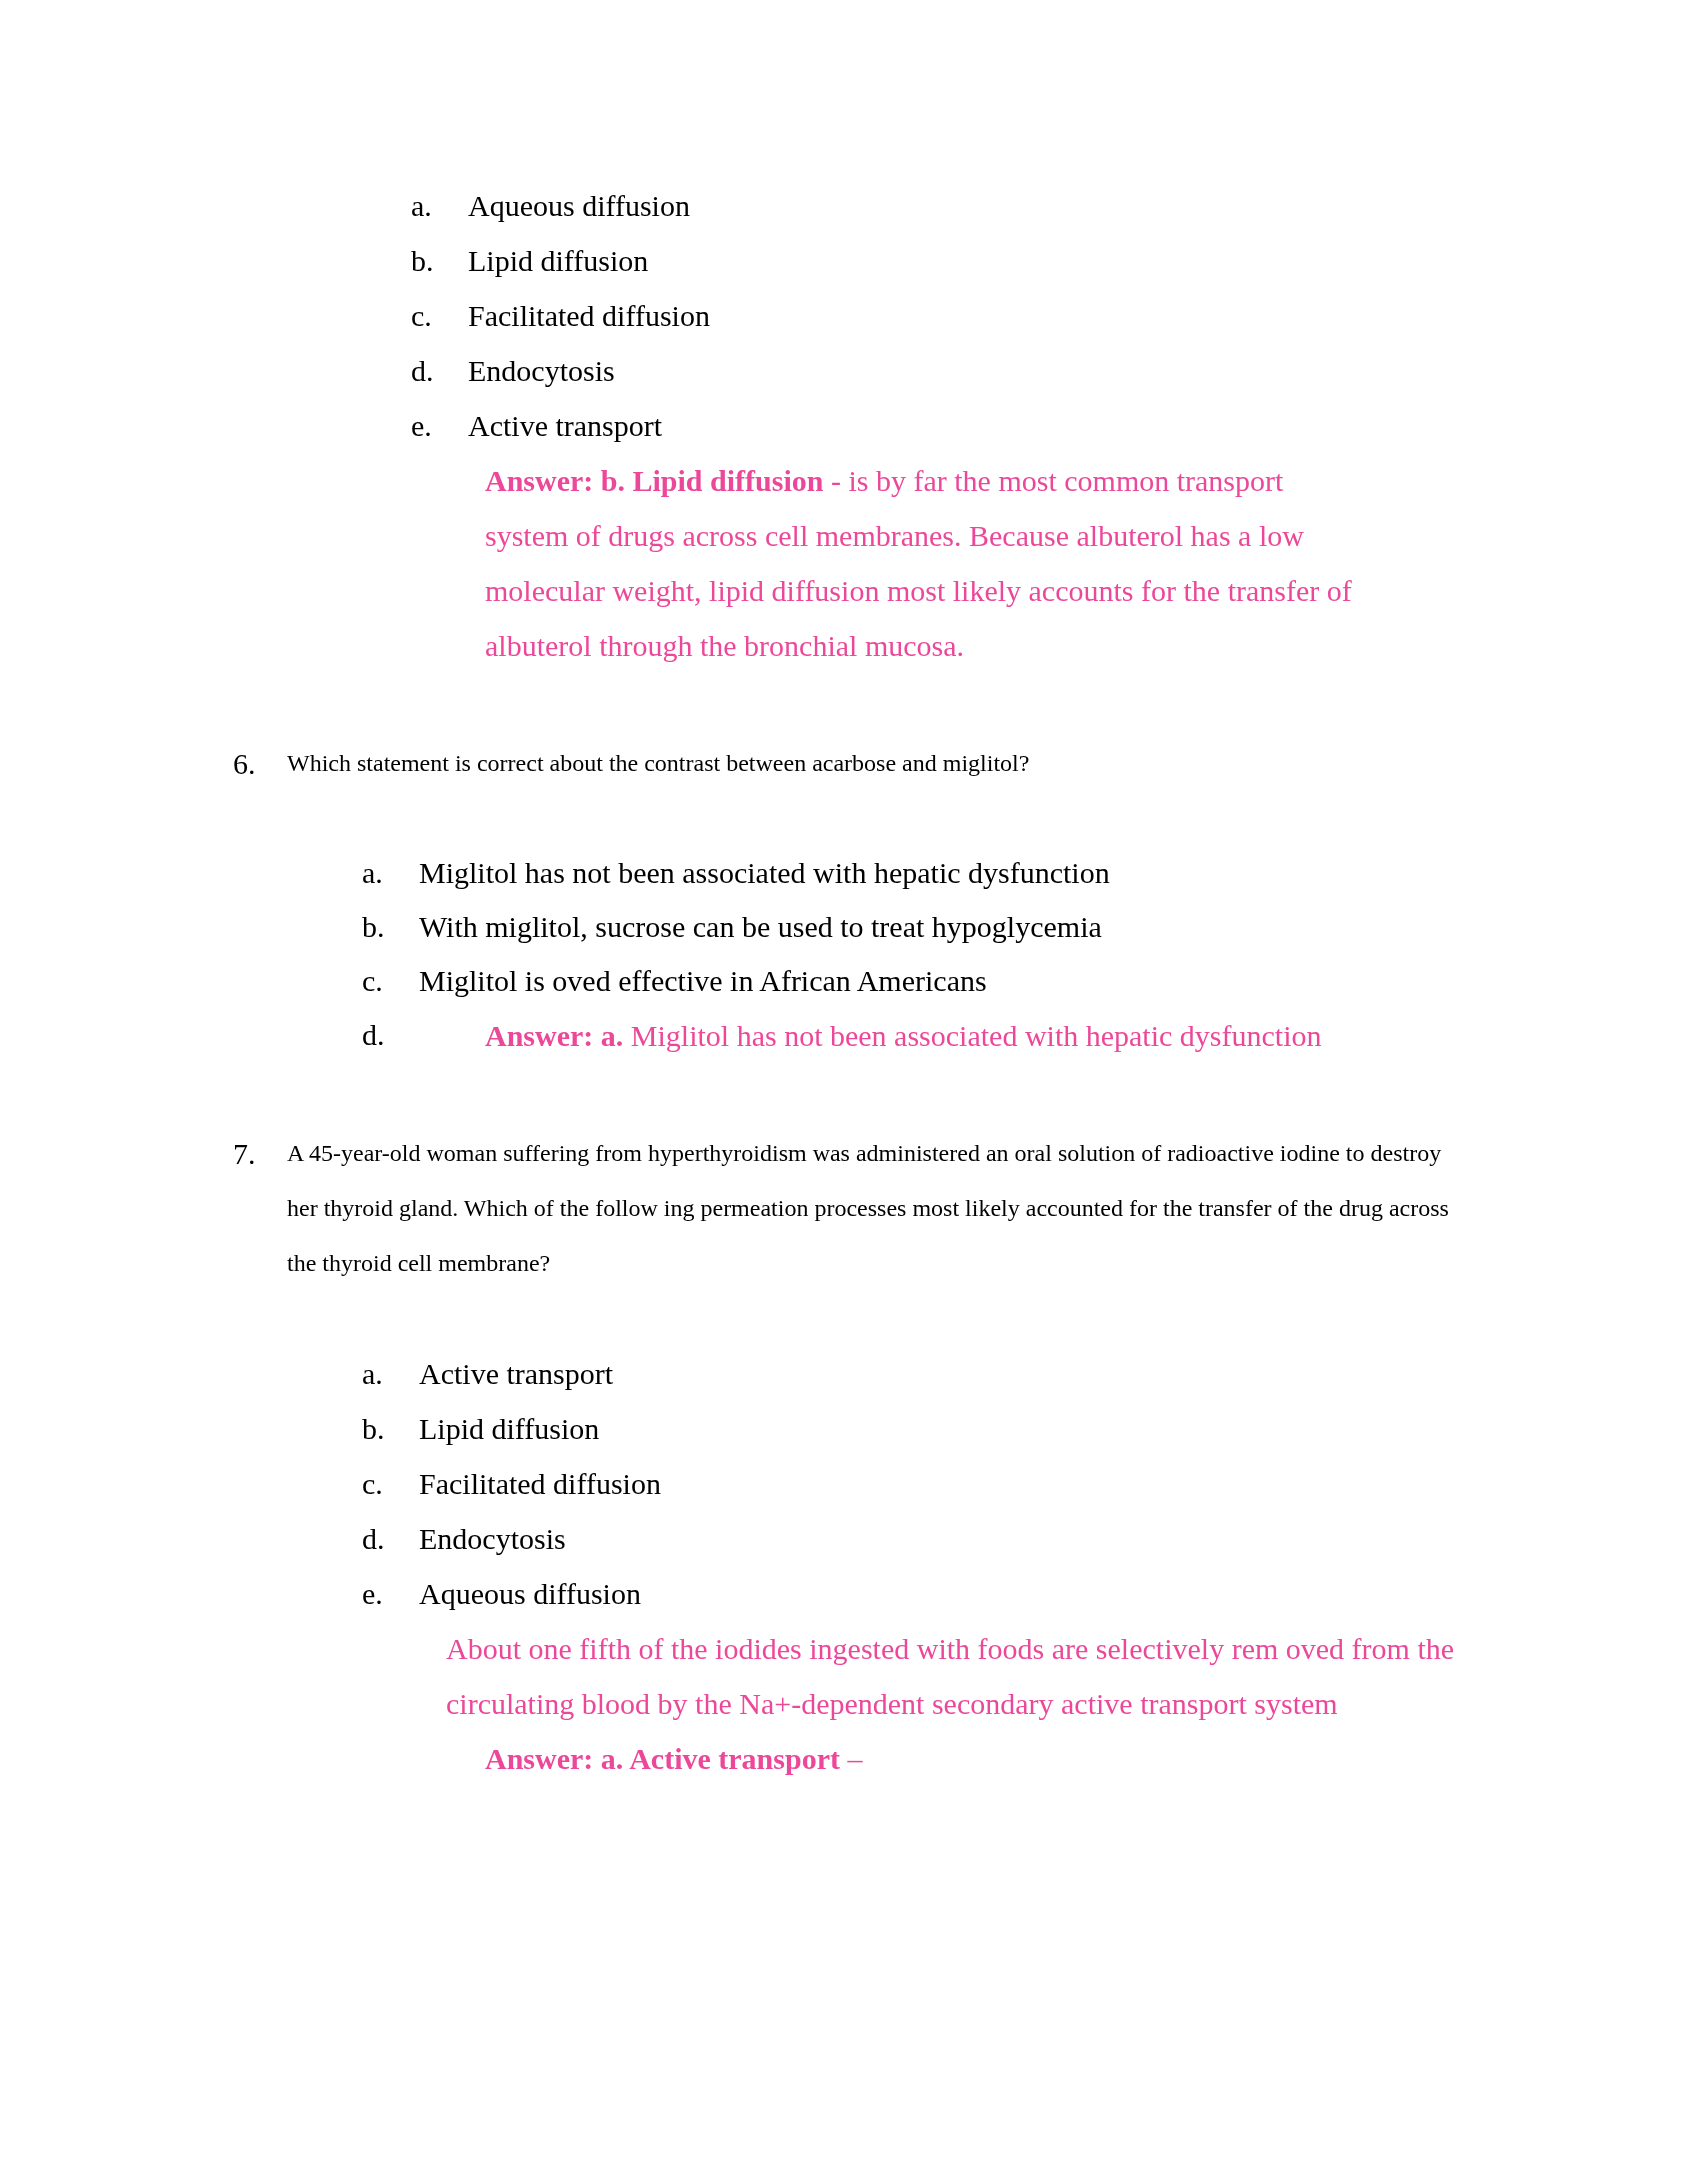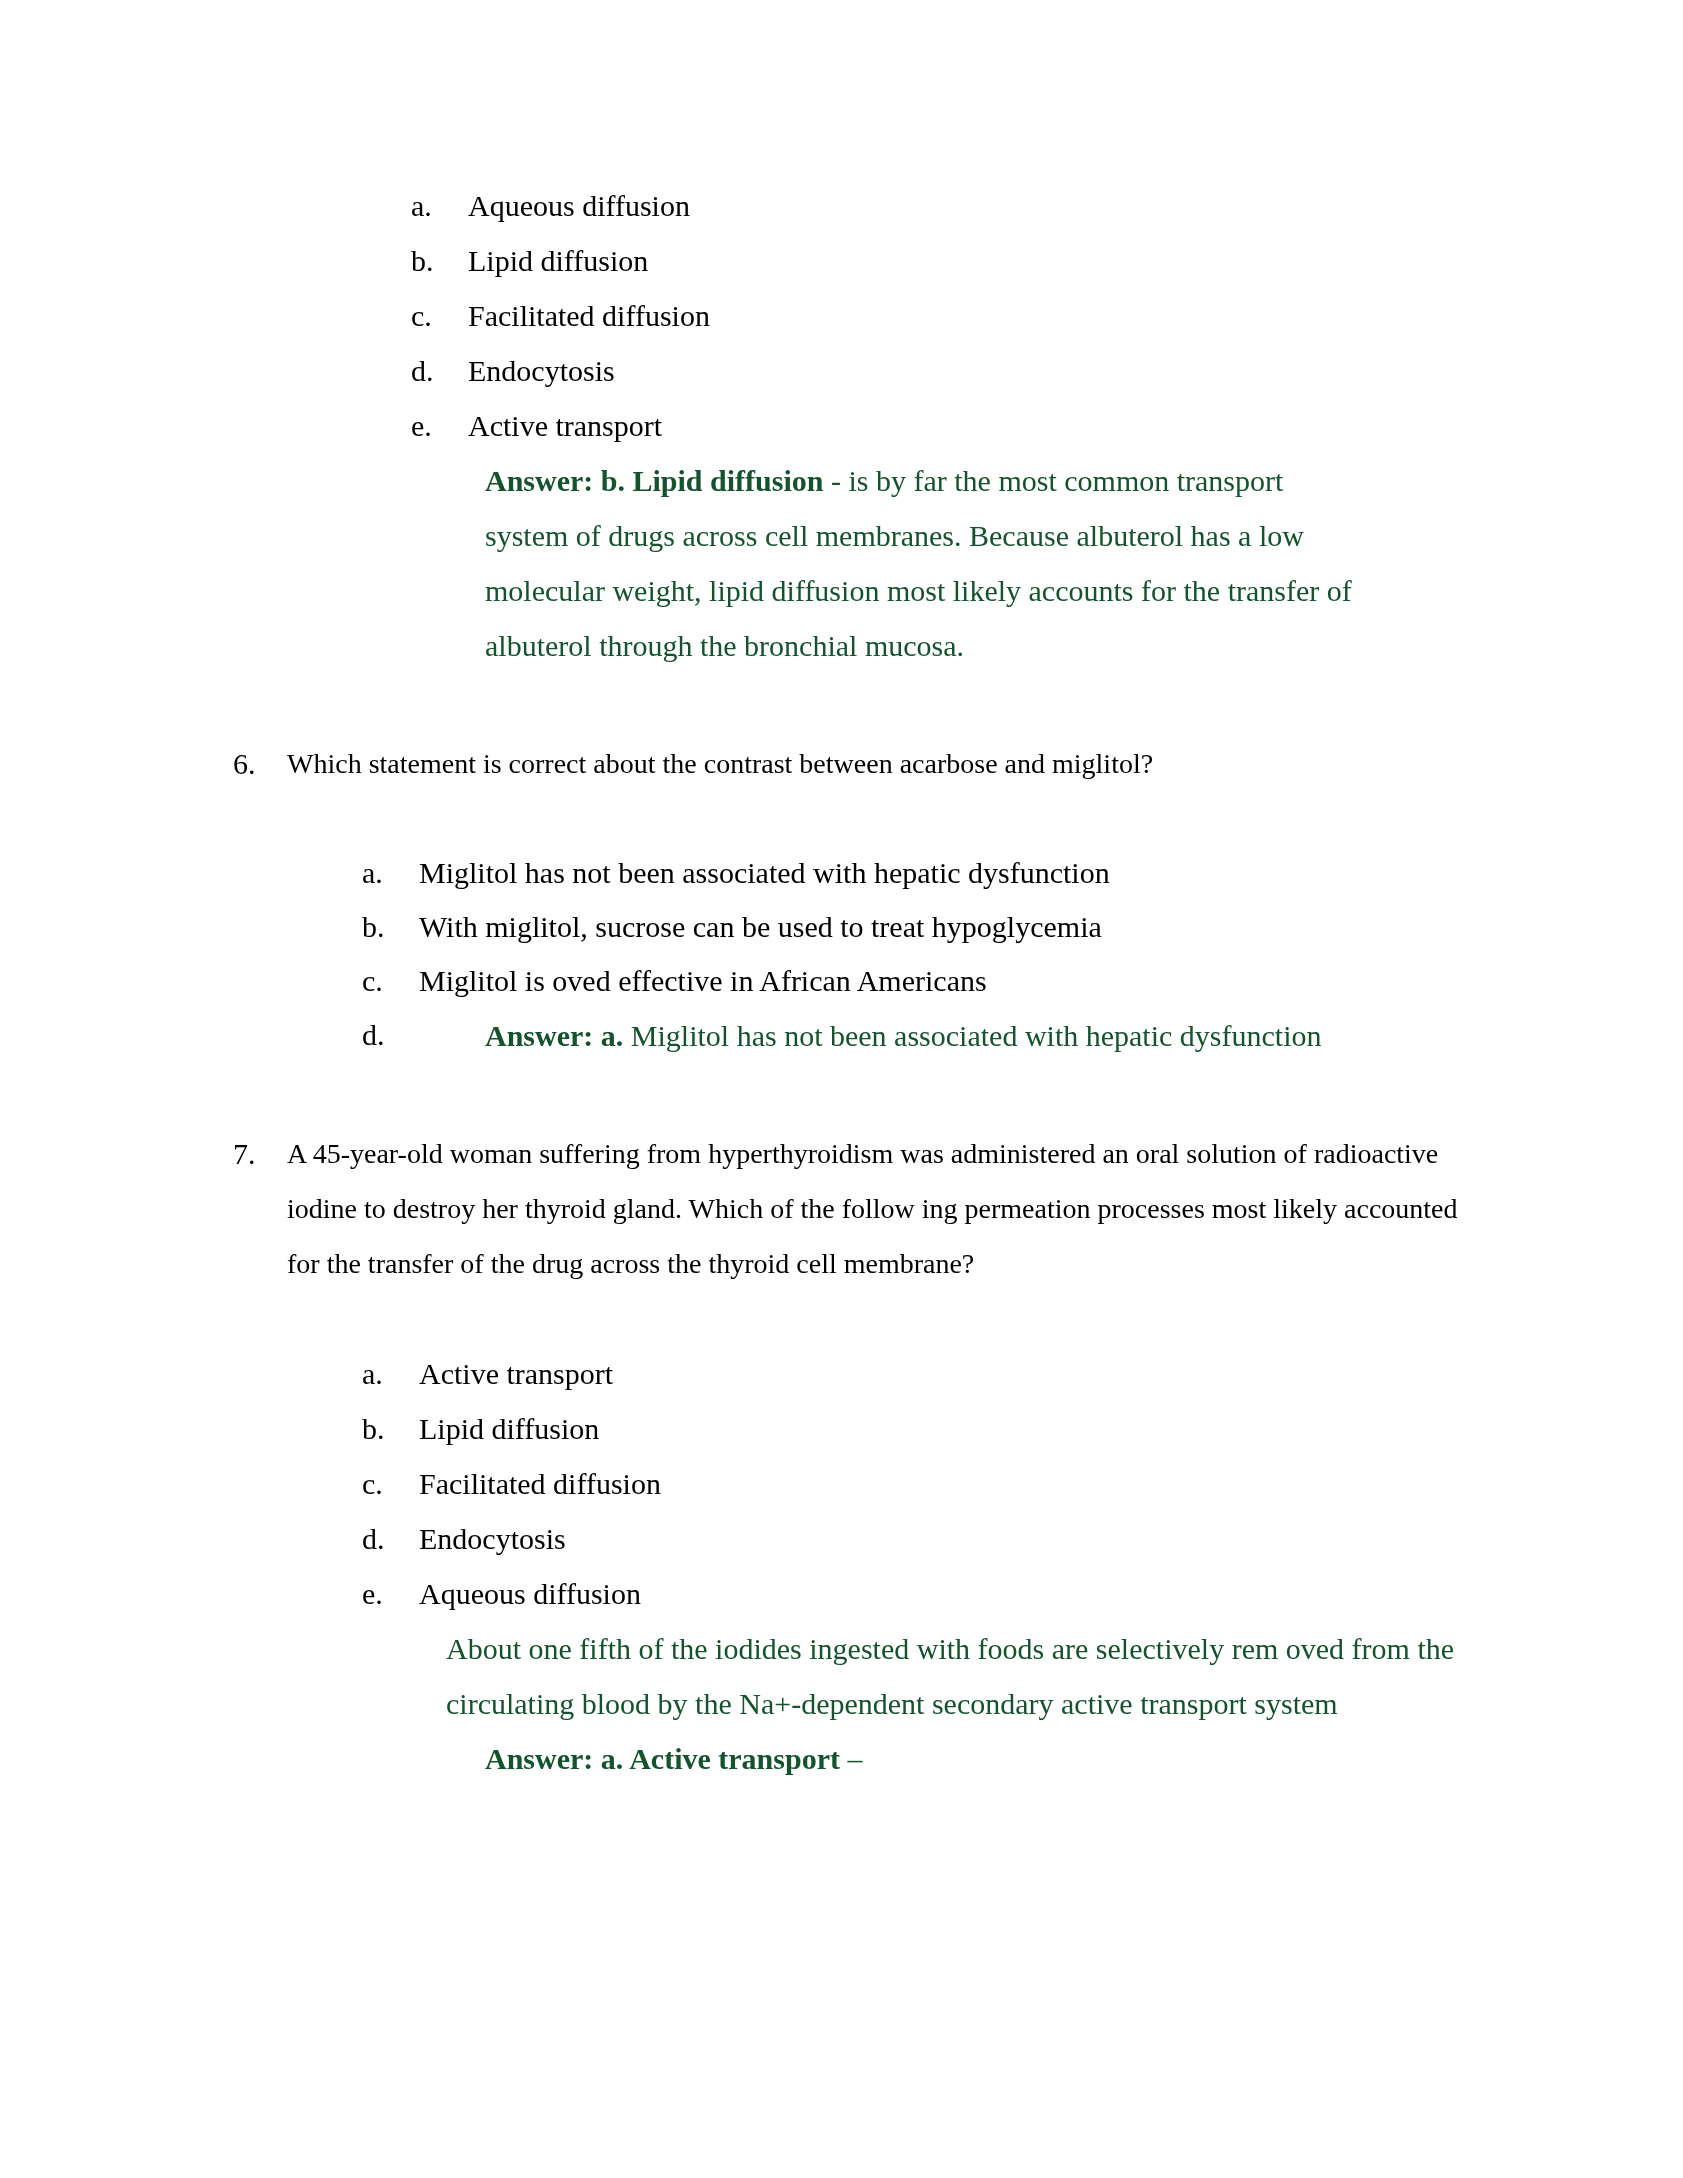--- a/index.html
+++ b/index.html
@@ -39,21 +39,21 @@
   .question .qnum {
     position: absolute;
     left: 0;
     top: 0;
     width: 42px;
     text-align: left;
     font-size: 30px;
     line-height: 55px;
   }
   .question .qtext {
-    font-size: 28px;
+    font-size: 24px;
     line-height: 55px;
     text-align: left;
   }
 
   
   .options {
     margin: 0;
     padding: 0;
     list-style: none;
   }
@@ -76,21 +76,21 @@
   
   .list-wide .opt { line-height: 55px; }
   .list-tight .opt { line-height: 54px; }
 
   
   .opts-indent-1 { margin-left: 94px; }
   .opts-indent-2 { margin-left: 45px; }
 
   
   .answer {
-    color: #14532d;
+    color: #ec4899;
     font-size: 30px;
     line-height: 55px;
     white-space: normal;
   }
   .answer b,
   .answer .albl {
     font-weight: bold;
   }
   .ans-indent-a { margin-left: 168px; width: 871px; }
   .ans-indent-b { margin-left: 168px; }

